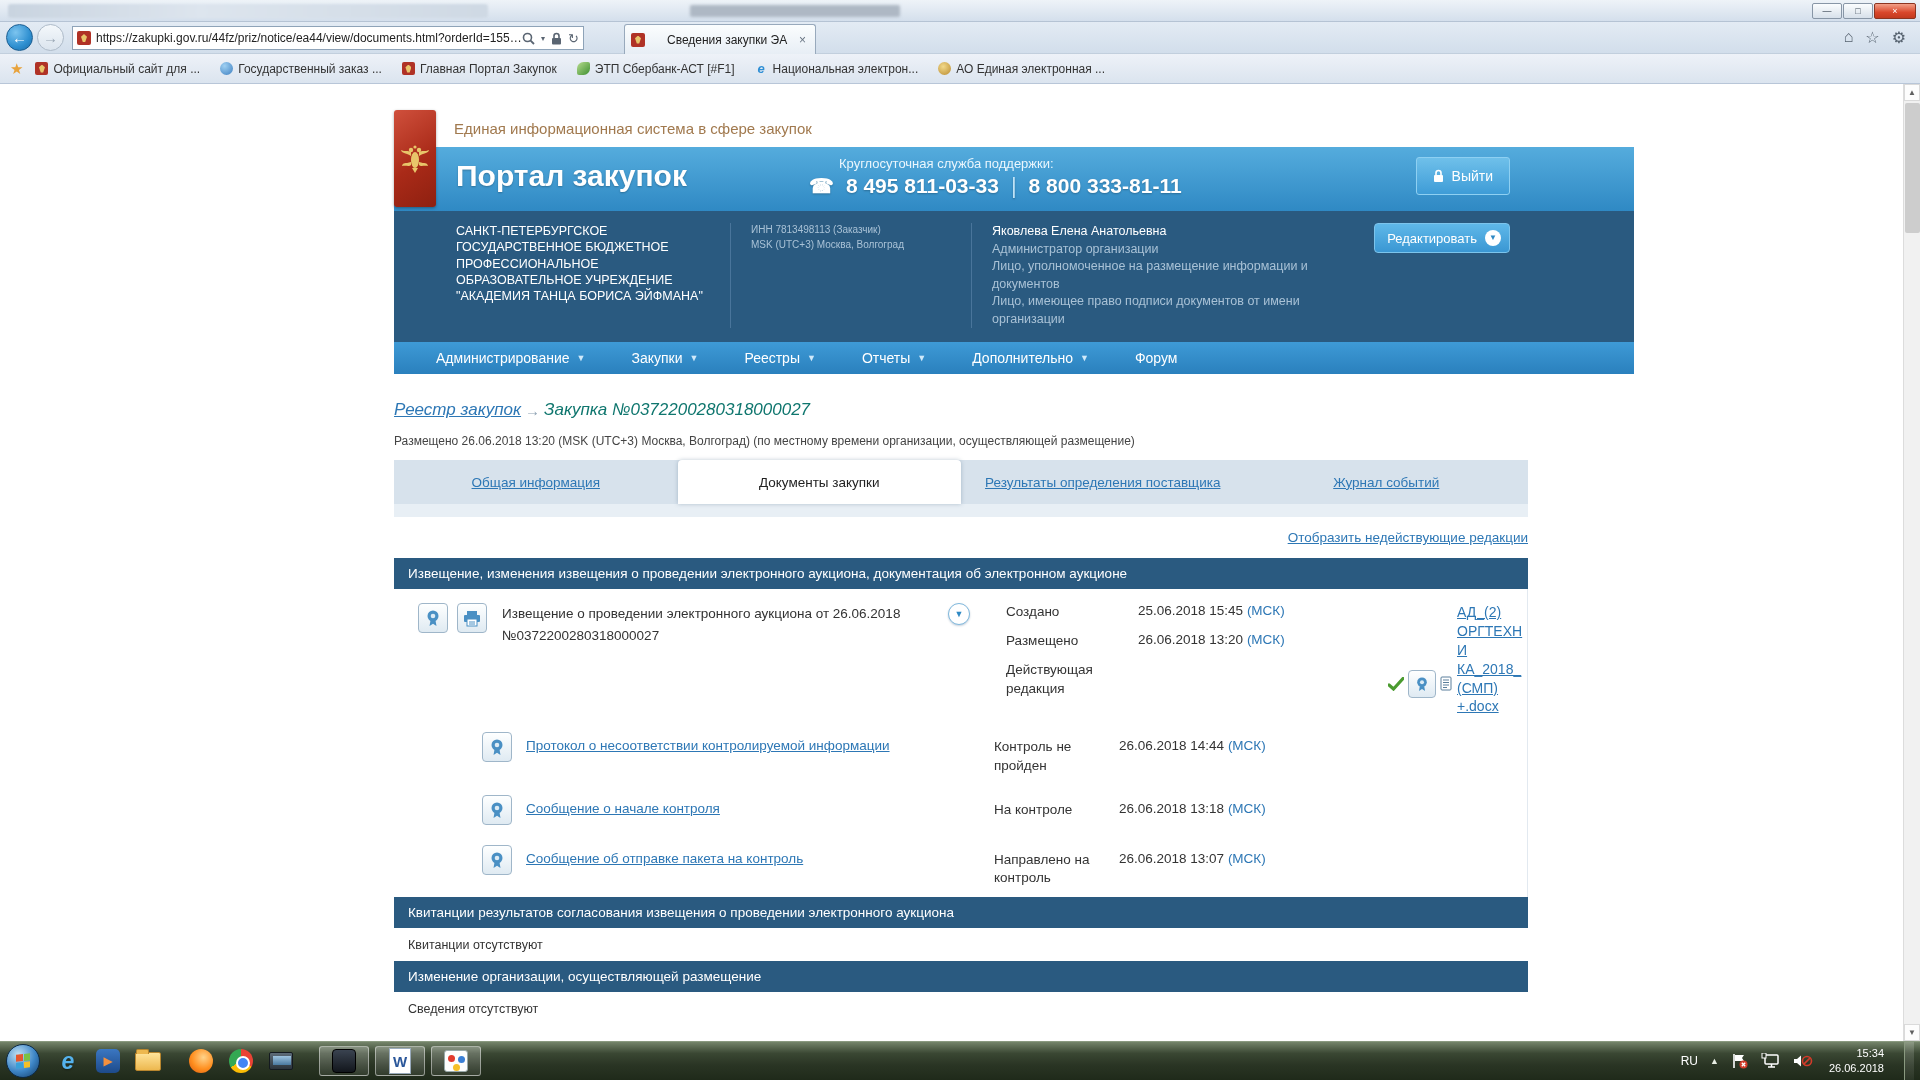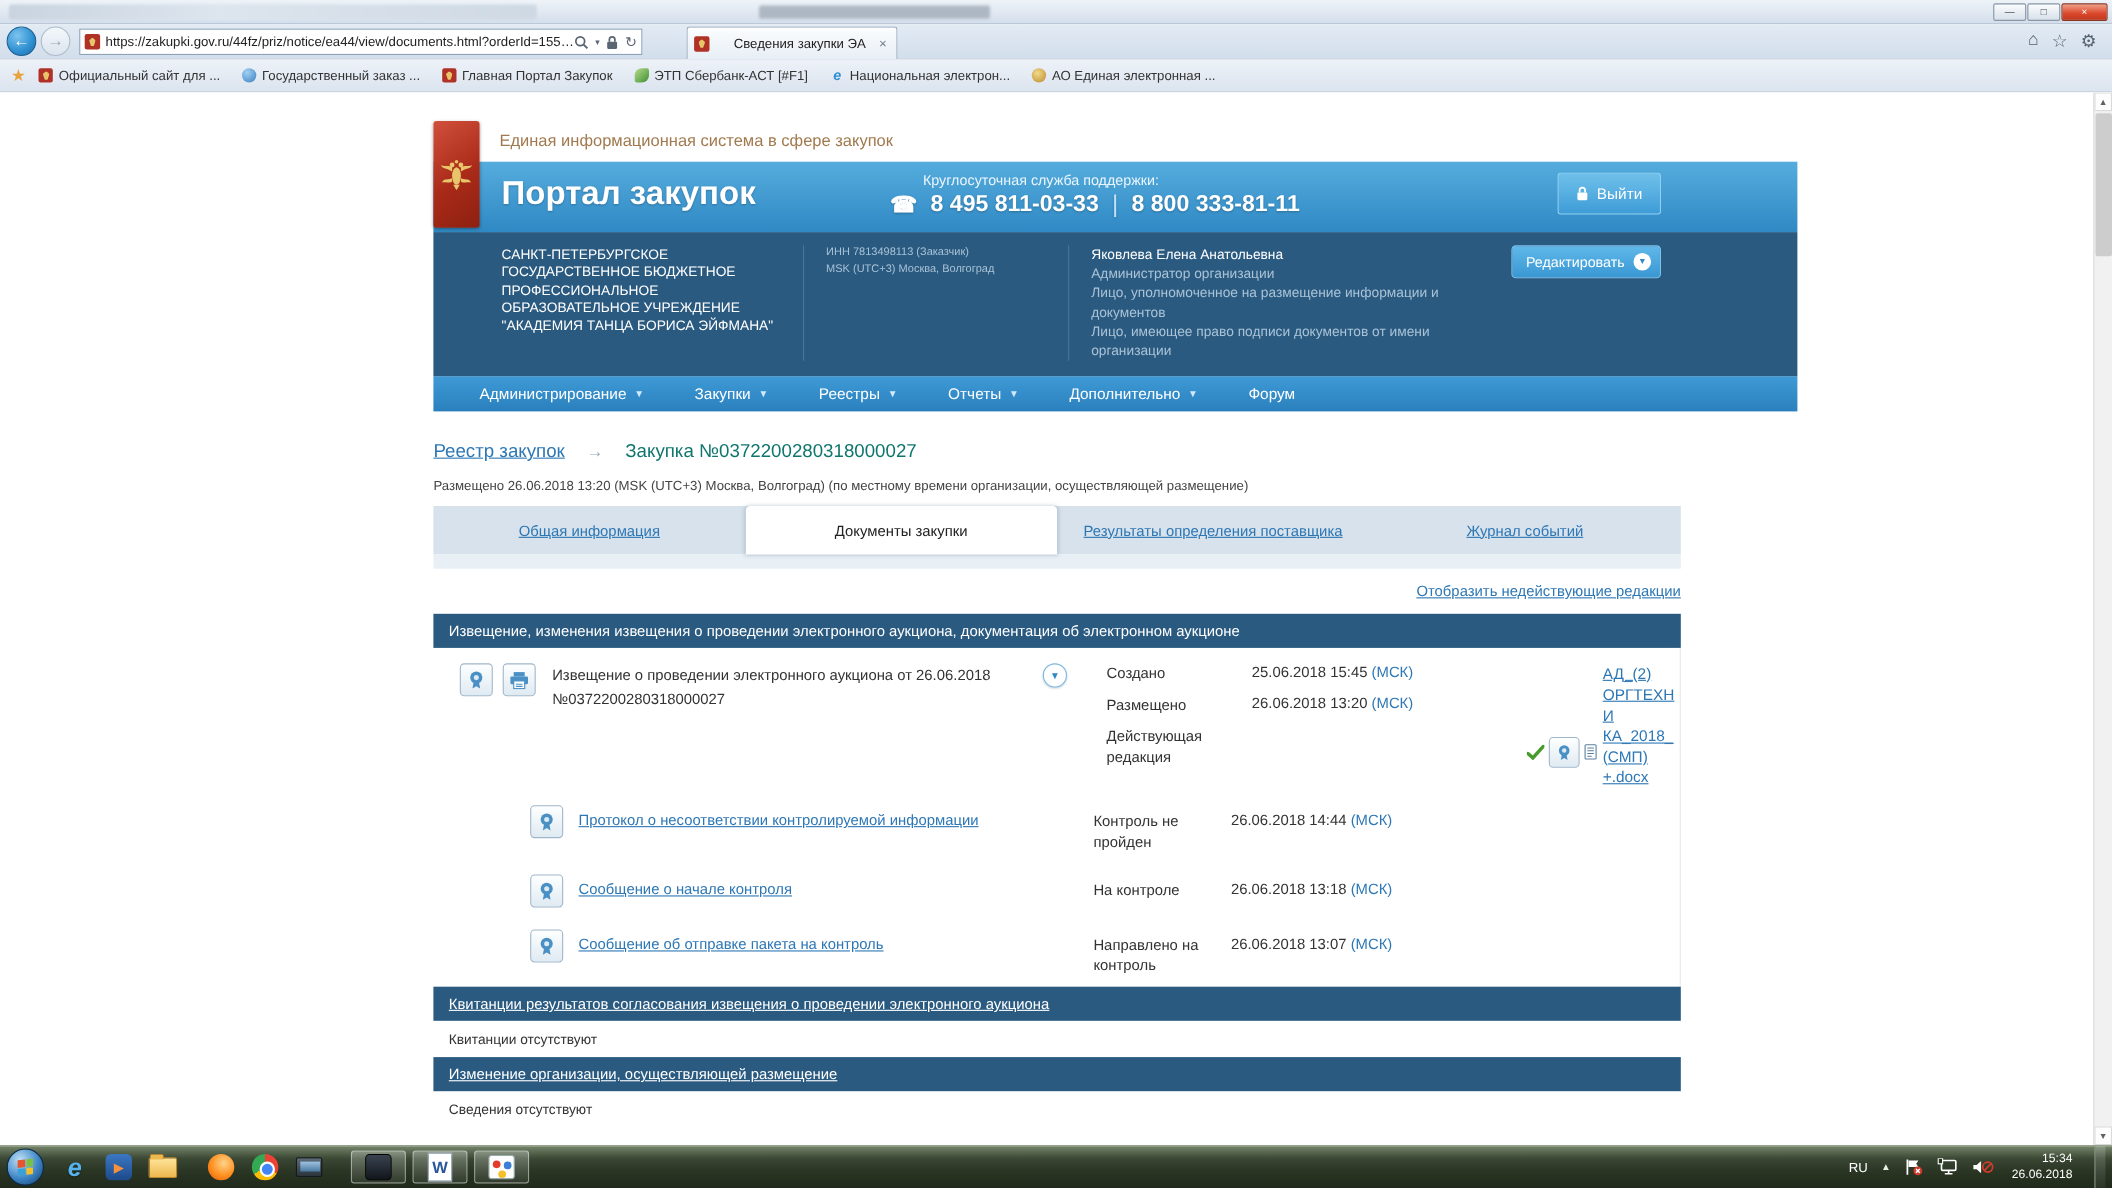--- a/index.html
+++ b/index.html
@@ -73,32 +73,32 @@
   .org-roles { color:#a9c2d6; }
   .edit-btn { position:absolute; right:124px; top:12px; display:flex; align-items:center; gap:8px; padding:6px 8px 6px 12px;
               background:linear-gradient(#5fb8e9,#3a97d3); border:1px solid #7cc4ec; border-radius:4px; font-size:13px; color:#fff; }
   .circle-dd { width:16px; height:16px; border-radius:50%; background:#fff; color:#2f89c4; font-size:8px; line-height:16px; text-align:center; }
   .nav-bar { height:32px; background:linear-gradient(#3e9ad6,#2a80bd); display:flex; align-items:center; padding-left:42px; gap:46px; color:#fff; font-size:14px; }
   .nav-item { display:flex; align-items:center; gap:7px; }
   .nav-caret { font-size:9px; color:#cfe9fa; }
 
   
   .content { margin-left:394px; width:1134px; }
-  .breadcrumb { margin-top:26px; font-size:17px; display:flex; align-items:center; gap:20px; }
+  .breadcrumb { margin-top:26px; font-size:17px; display:flex; align-items:center; gap:4px;font-style:italic; }
   .bc-link { color:#2d77b5; text-decoration:underline; }
   .bc-arrow { color:#90a4b5; font-size:15px; }
   .bc-current { color:#0f766e; }
   .placed { margin-top:14px; font-size:12px; color:#444; }
   .tabs { margin-top:12px; height:44px; background:#d7e2ec; display:flex; }
   .tab-item { flex:1; display:flex; align-items:center; justify-content:center; font-size:13.5px; color:#2d77b5; text-decoration:underline; }
   .tab-item.active { background:#fff; color:#222; text-decoration:none; border-radius:4px 4px 0 0; box-shadow:0 0 4px rgba(70,100,130,.35); }
   .tabs-strip { height:13px; background:#e8eff5; }
   .show-link { margin-top:13px; text-align:right; font-size:13.5px; color:#2d77b5; text-decoration:underline; }
   .sec-hdr { margin-top:13px; background:#2a5a80; color:#fff; font-size:13.5px; padding:8px 14px; }
-  .sec-hdr.tight { margin-top:0;text-decoration:underline; }
+  .sec-hdr.tight { margin-top:0; }
   .sec-empty { padding:10px 14px 9px; font-size:12.5px; color:#333; }
   .pad-b { padding-bottom:28px; }
 
   .main-block { border-right:1px solid #e2e9f0; }
   .r1 { display:flex; align-items:flex-start; padding:14px 0 6px 24px; }
   .icon-btn { width:30px; height:30px; border:1px solid #9fb6c9; border-radius:4px; background:linear-gradient(#feffff,#dfeaf2); display:flex; align-items:center; justify-content:center; }
   .icon-btn.sm { width:28px; height:28px; }
   .r1-icons { display:flex; gap:9px; width:70px; flex:0 0 70px; }
   .r1-title { margin-left:14px; width:436px; font-size:13.5px; line-height:1.6; }
   .dd-btn { margin-left:10px; width:22px; height:22px; border-radius:50%; background:#fff; border:1px solid #7fb8dd; color:#2f89c4; font-size:9px; line-height:20px; text-align:center; box-shadow:0 1px 2px rgba(60,100,140,.3); }

